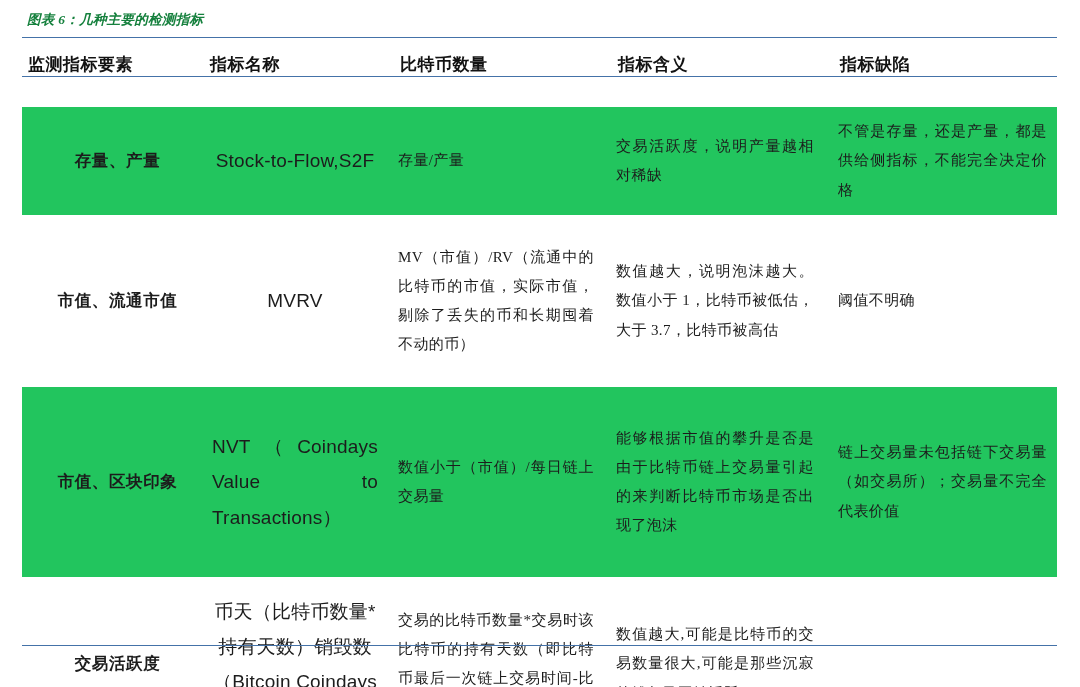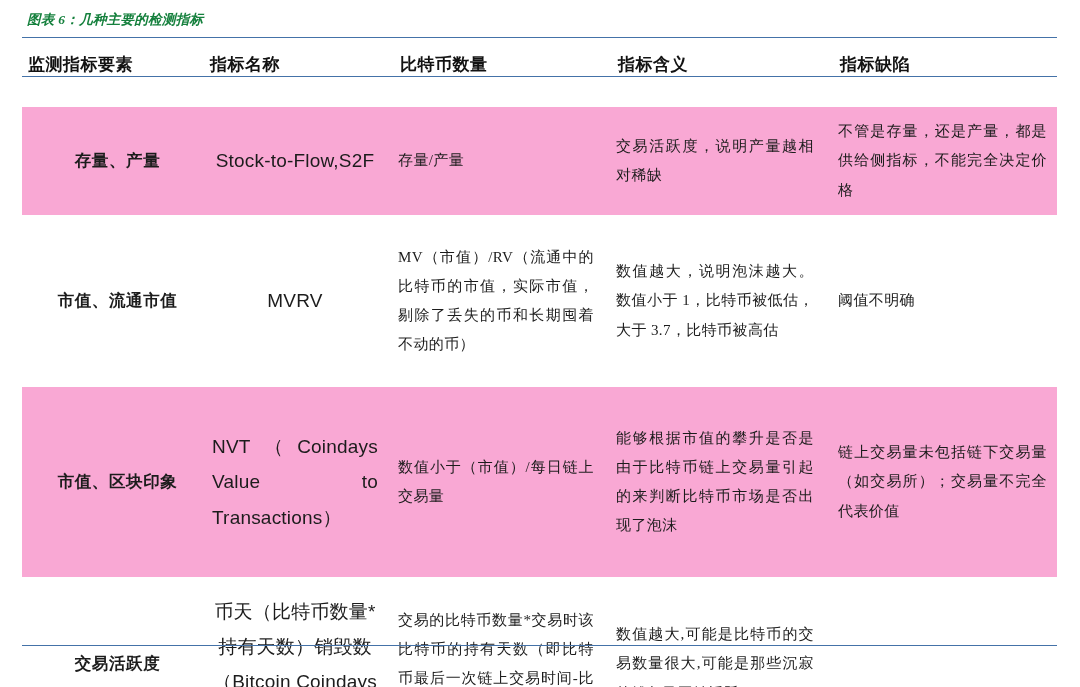--- a/index.html
+++ b/index.html
@@ -74,21 +74,21 @@
     letter-spacing: 0.5px;
   }
 
   .tbl td {
     vertical-align: middle;
     padding: 10px 14px 10px 6px;
     font-size: 15px;
     line-height: 1.95;
     color: #1c1c1c;
   }
-  .tbl tr.shaded td { background: #f9a8d4; }
+  .tbl tr.shaded td { background: #22c55e; }
 
   
   td.col-elem {
     font-family: "Liberation Serif", "DejaVu Serif", serif;
     font-weight: bold;
     font-size: 16.5px;
     text-align: center;
     letter-spacing: 0.6px;
     line-height: 1.6;
     padding-left: 11px;

